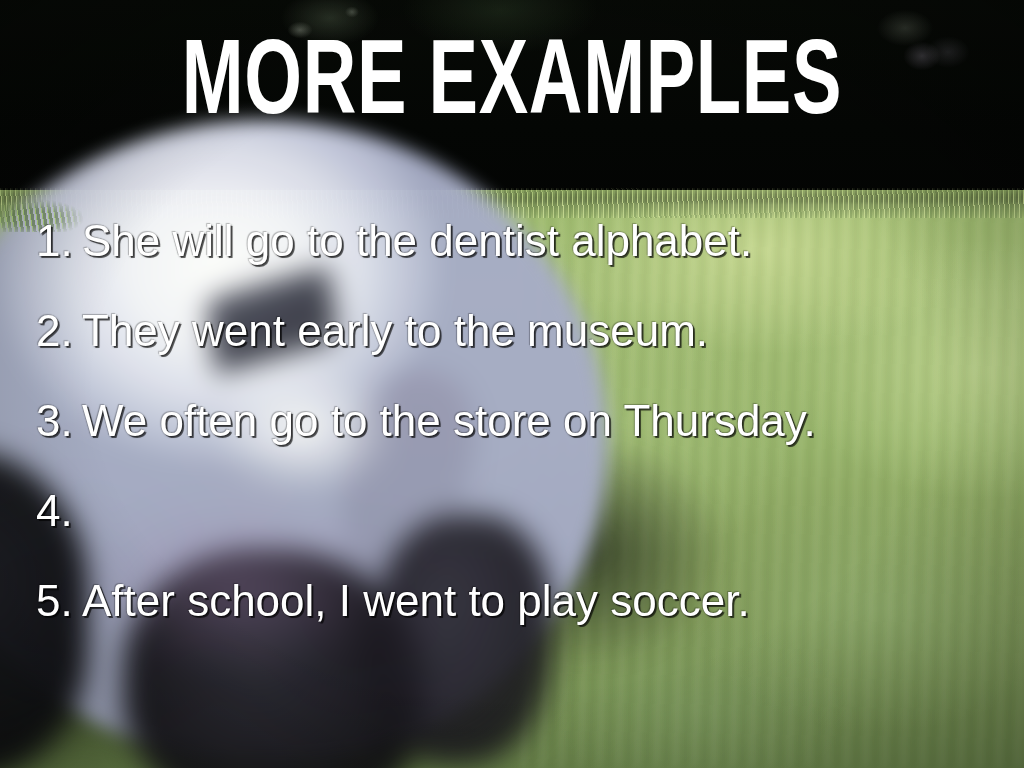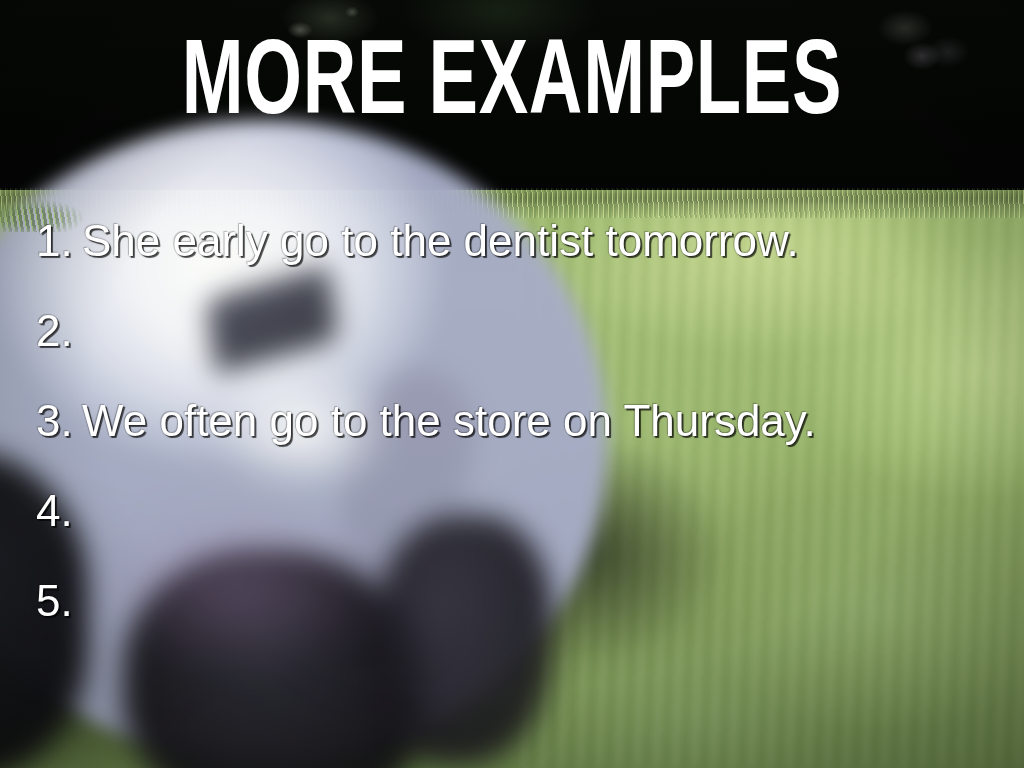--- a/index.html
+++ b/index.html
@@ -226,35 +226,37 @@
   </div>
 
   <div class="content">
 
     <h1 class="slide-title">More Examples</h1>
 
     <ol class="bullet-list">
 
       <li class="bullet-item">
         <span class="bullet-num">1.</span>
-        <span class="bullet-text">She early go to the dentist tomorrow.</span>
+        <span class="bullet-text">She will go to the dentist alphabet.</span>
       </li>
 
       <li class="bullet-item">
         <span class="bullet-num">2.</span>
+        <span class="bullet-text">They went early to the museum.</span>
       </li>
 
       <li class="bullet-item">
         <span class="bullet-num">3.</span>
         <span class="bullet-text">We often go to the store on Thursday.</span>
       </li>
 
       <li class="bullet-item">
         <span class="bullet-num">4.</span>
       </li>
 
       <li class="bullet-item">
         <span class="bullet-num">5.</span>
+        <span class="bullet-text">After school, I went to play soccer.</span>
       </li>
 
     </ol>
   </div>
 </div>
 
 </body></html>

